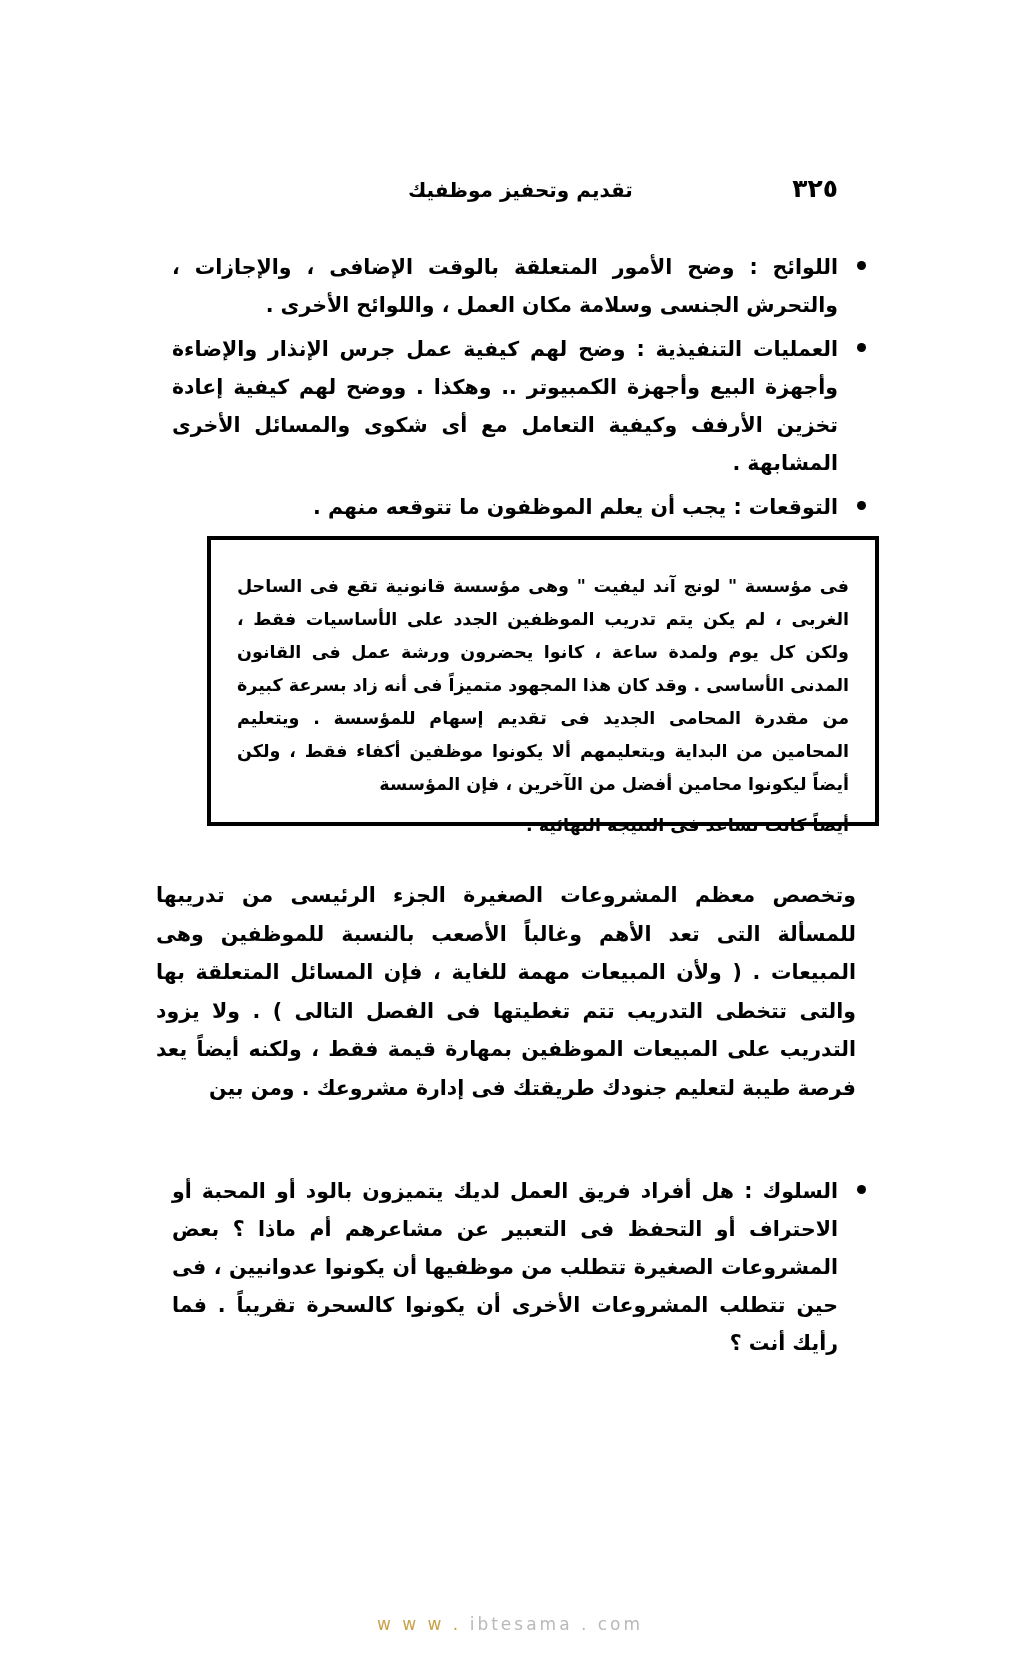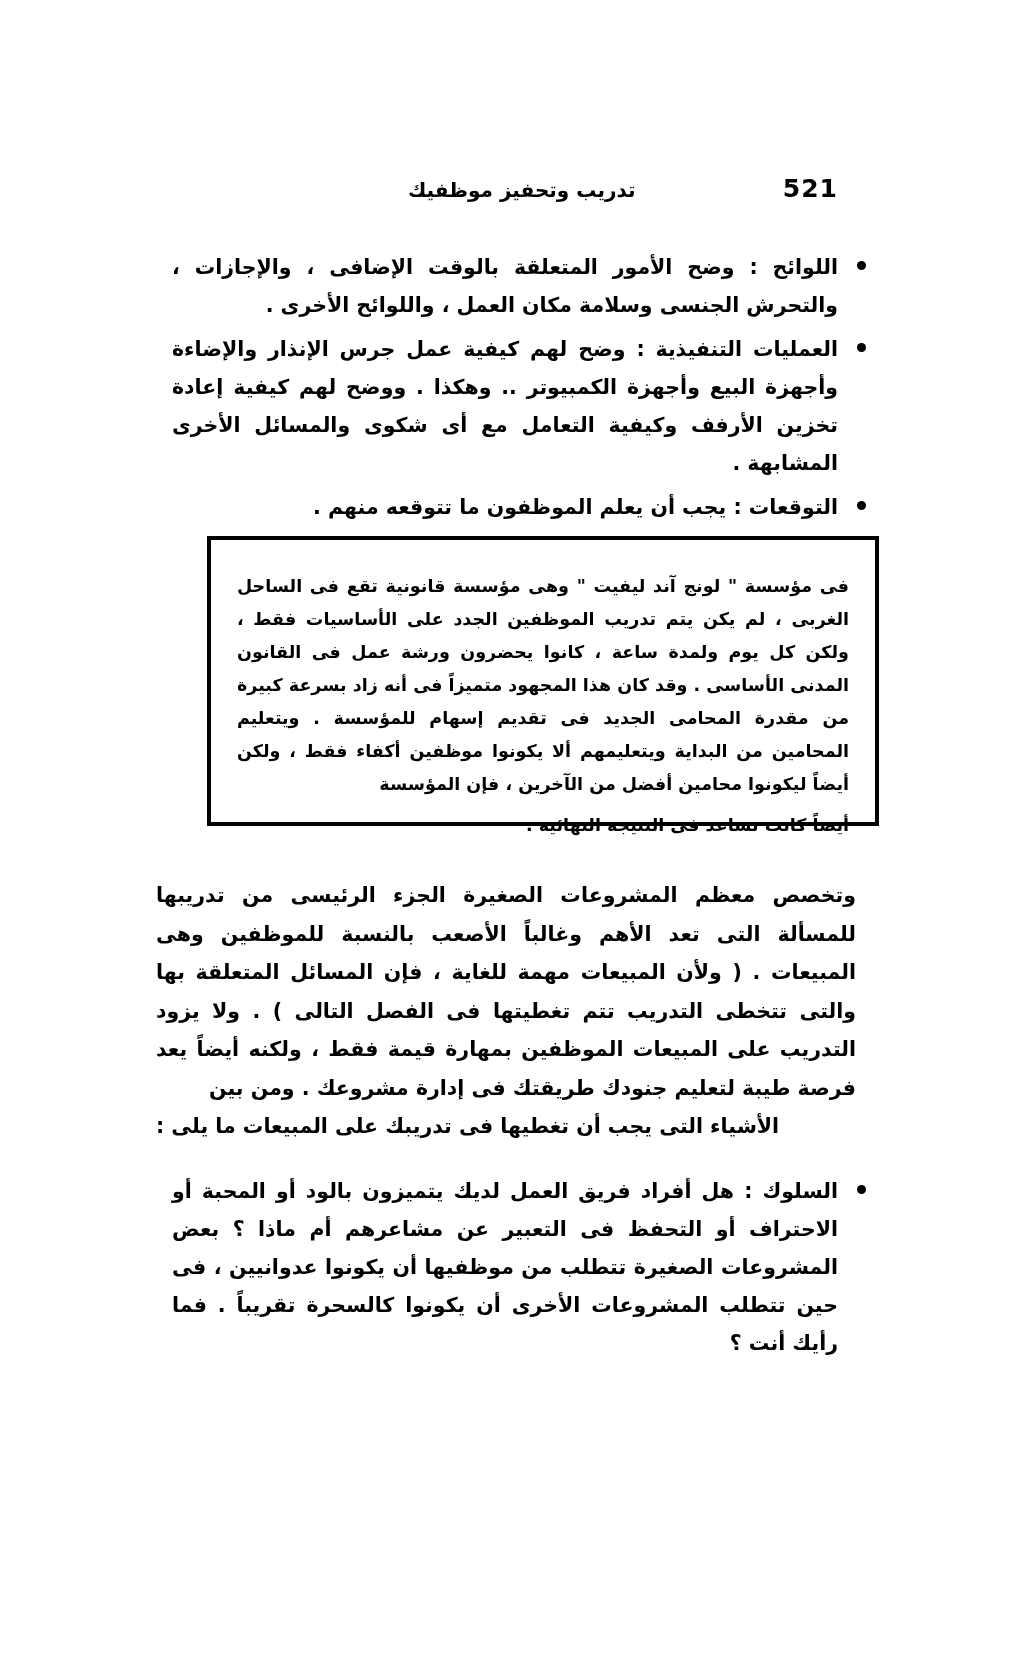--- a/index.html
+++ b/index.html
@@ -153,22 +153,22 @@
   }
   .footer-url .w { color: #c9a24a; }
   .footer-url .rest { color: #b9b9b9; }
 </style>
 </head>
 <body>
 
 <div class="page">
 
   <div class="running-head">
-    <div class="folio">521</div>
-    <div class="head-title">تدريب وتحفيز موظفيك</div>
+    <div class="folio">٣٢٥</div>
+    <div class="head-title">تقديم وتحفيز موظفيك</div>
   </div>
 
   <div class="content">
     <ul class="bullet-list">
       <li class="bullet-item">
         <span class="bullet-dot"></span>
         <p class="para">اللوائح : وضح الأمور المتعلقة بالوقت الإضافى ، والإجازات ، والتحرش الجنسى وسلامة مكان العمل ، واللوائح الأخرى .</p>
       </li>
       <li class="bullet-item">
         <span class="bullet-dot"></span>
@@ -184,27 +184,30 @@
   <div class="quote-box">
     <div class="quote-inner">
       <p class="quote-text"><span>فى مؤسسة " لونج آند ليفيت " وهى مؤسسة قانونية تقع فى الساحل الغربى ، لم يكن يتم تدريب الموظفين الجدد على الأساسيات فقط ، ولكن كل يوم ولمدة ساعة ، كانوا يحضرون ورشة عمل فى القانون المدنى الأساسى . وقد كان هذا المجهود متميزاً فى أنه زاد بسرعة كبيرة من مقدرة المحامى الجديد فى تقديم إسهام للمؤسسة . ويتعليم المحامين من البداية ويتعليمهم ألا يكونوا موظفين أكفاء فقط ، ولكن أيضاً ليكونوا محامين أفضل من الآخرين ، فإن المؤسسة</span>
         <span class="lastline">أيضاً كانت تساعد فى النتيجة النهائية .</span>
       </p>
     </div>
   </div>
 
   <div class="body-para">
     <p><span>وتخصص معظم المشروعات الصغيرة الجزء الرئيسى من تدريبها للمسألة التى تعد الأهم وغالباً الأصعب بالنسبة للموظفين وهى المبيعات . ( ولأن المبيعات مهمة للغاية ، فإن المسائل المتعلقة بها والتى تتخطى التدريب تتم تغطيتها فى الفصل التالى ) . ولا يزود التدريب على المبيعات الموظفين بمهارة قيمة فقط ، ولكنه أيضاً يعد فرصة طيبة لتعليم جنودك طريقتك فى إدارة مشروعك . ومن بين</span>
-      <span class="tail">الأشياء التى يجب أن تغطيها فى تدريبك على المبيعات ما يلى :</span>
     </p>
   </div>
 
   <div class="bullets-2">
     <ul class="bullet-list">
       <li class="bullet-item">
         <span class="bullet-dot"></span>
         <p class="para">السلوك : هل أفراد فريق العمل لديك يتميزون بالود أو المحبة أو الاحتراف أو التحفظ فى التعبير عن مشاعرهم أم ماذا ؟ بعض المشروعات الصغيرة تتطلب من موظفيها أن يكونوا عدوانيين ، فى حين تتطلب المشروعات الأخرى أن يكونوا كالسحرة تقريباً . فما رأيك أنت ؟</p>
       </li>
     </ul>
   </div>
 
+  <div class="footer-url">
+    <span class="w">w w w .</span>
+    <span class="rest">ibtesama . com</span>
+  </div>
 
 </div>
 
 </body></html>

